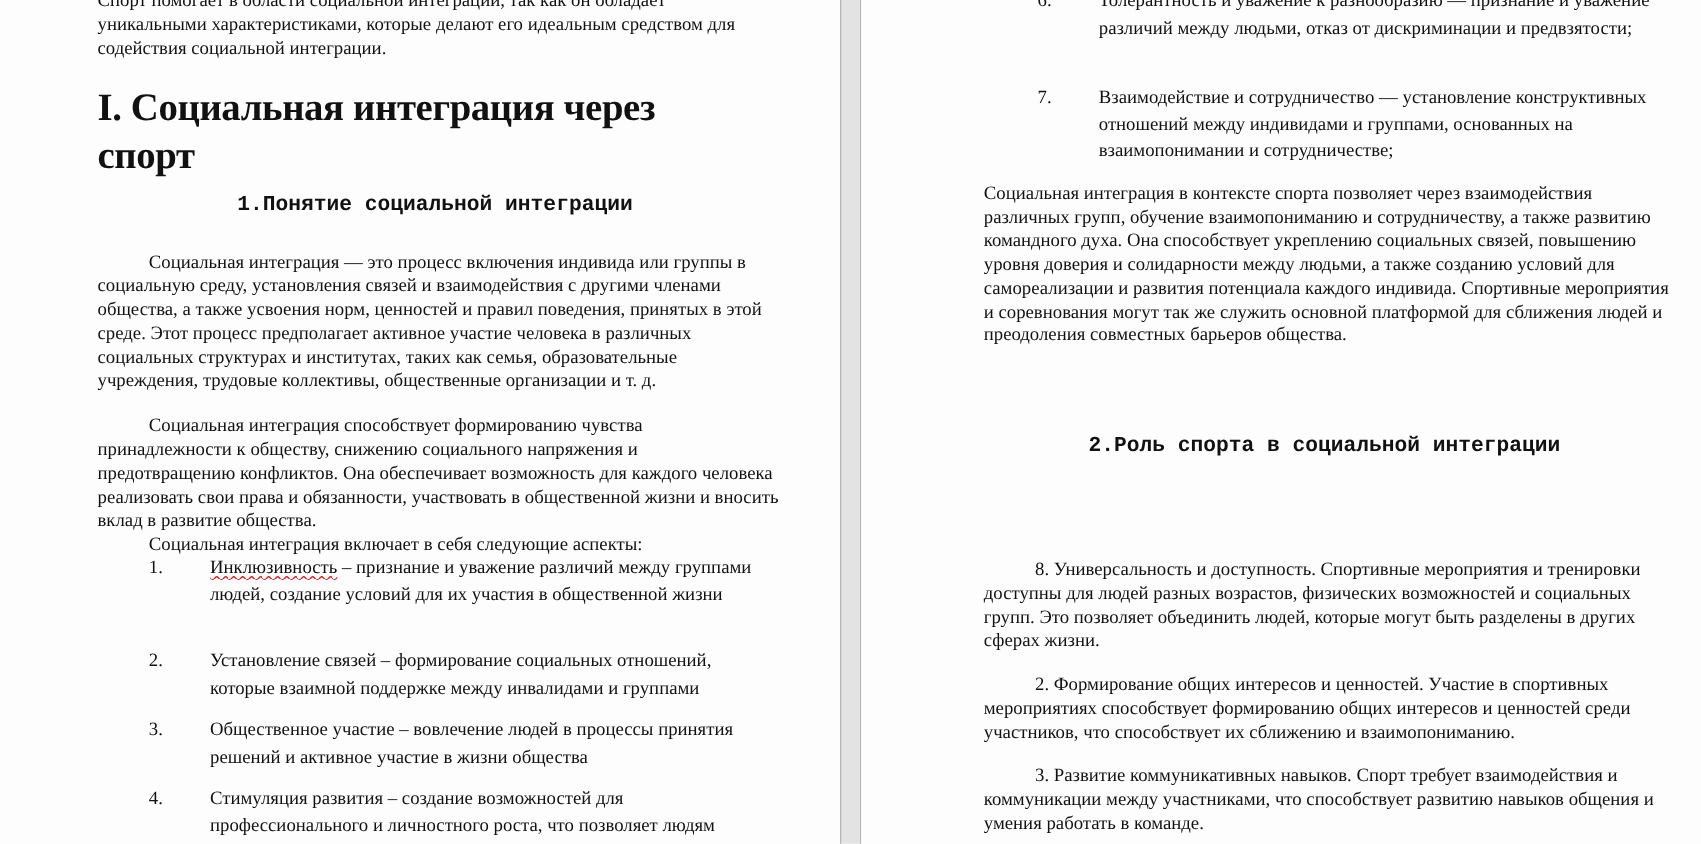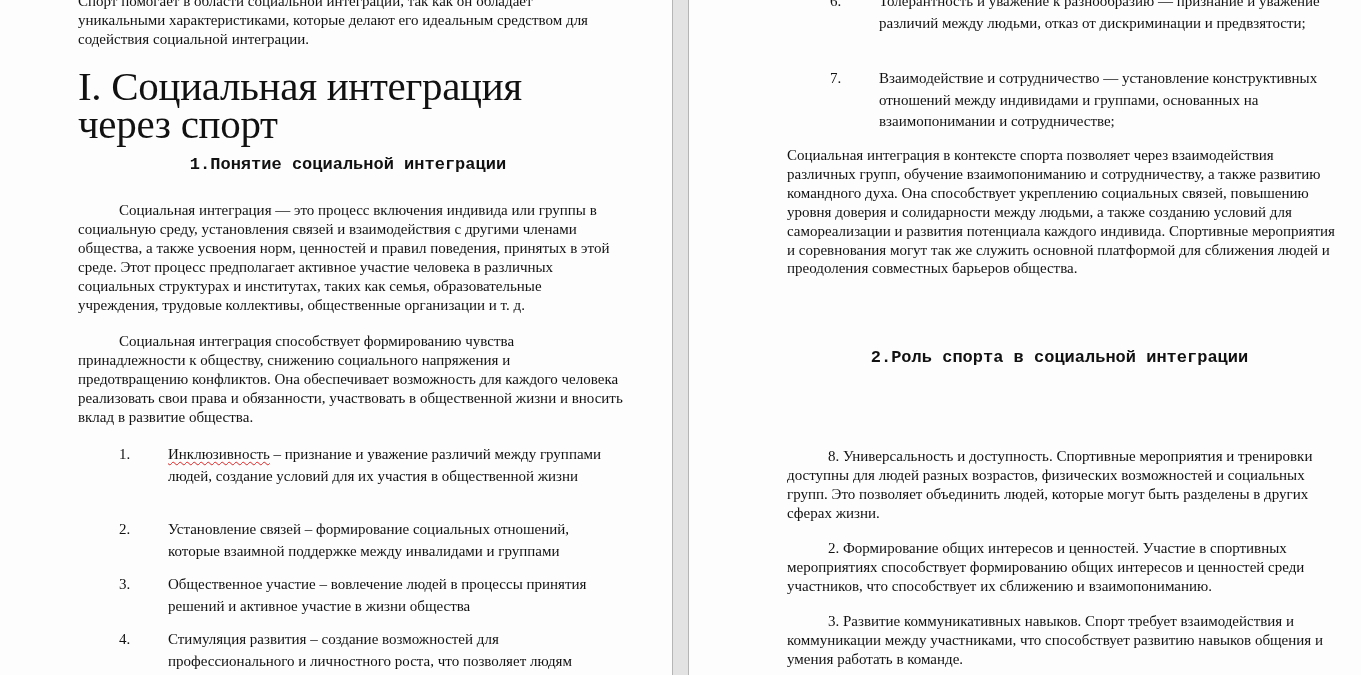--- a/index.html
+++ b/index.html
@@ -16,21 +16,21 @@
   .page-left { left: 0; width: 672px; }
   .page-right { left: 689px; width: 672px; }
   .gap {
     position: absolute; left: 672px; top: 0; width: 17px; height: 675px;
     background: #e3e3e3;
     border-left: 1px solid #b5b5b5; border-right: 1px solid #b5b5b5;
     box-sizing: border-box;
   }
   .abs { position: absolute; margin: 0; }
   .p { font-size: 15px; line-height: 18.9px; }
-  .h1 { font-size: 41px; font-weight: normal; line-height: 38px; letter-spacing: -0.3px; }
+  .h1 { font-size: 31px; font-weight: bold; line-height: 38px; letter-spacing: -0.3px; }
   .h2 { font-size: 17px; font-weight: bold; text-align: center; font-family: Liberation Mono, monospace; }
   .ind { text-indent: 41px; }
   .li { position: absolute; font-size: 15px; line-height: 21.5px; }
   .li-num { position: absolute; left: 0; top: 0; }
   .li-text { position: absolute; left: 49px; top: 0; width: 450px; }
   .squiggle {
     text-decoration: underline wavy #d22;
     text-decoration-thickness: 1px;
     text-underline-offset: 2px;
   }
@@ -40,20 +40,21 @@
 
 <div class="page page-left">
   <p class="abs p" style="left:78px; top:-8px; width:540px;">Спорт помогает в области социальной интеграции, так как он обладает уникальными характеристиками, которые делают его идеальным средством для содействия социальной интеграции.</p>
 
   <h1 class="abs h1" style="left:78px; top:67px; width:500px;">I. Социальная интеграция через спорт</h1>
 
   <h2 class="abs h2" style="left:78px; top:155px; width:540px; margin:0;">1.Понятие социальной интеграции</h2>
 
   <p class="abs p ind" style="left:78px; top:201px; width:545px;">Социальная интеграция — это процесс включения индивида или группы в социальную среду, установления связей и взаимодействия с другими членами общества, а также усвоения норм, ценностей и правил поведения, принятых в этой среде. Этот процесс предполагает активное участие человека в различных социальных структурах и институтах, таких как семья, образовательные учреждения, трудовые коллективы, общественные организации и т. д.</p>
   <p class="abs p ind" style="left:78px; top:332px; width:545px;">Социальная интеграция способствует формированию чувства принадлежности к обществу, снижению социального напряжения и предотвращению конфликтов. Она обеспечивает возможность для каждого человека реализовать свои права и обязанности, участвовать в общественной жизни и вносить вклад в развитие общества.</p>
+  <p class="abs p ind" style="left:78px; top:427px; width:545px;">Социальная интеграция включает в себя следующие аспекты:</p>
 
   <div class="li" style="left:119px; top:444px;">
     <span class="li-num">1.</span>
     <span class="li-text"><span class="squiggle">Инклюзивность</span><span> – признание и уважение различий между группами людей, создание условий для их участия в общественной жизни</span></span>
   </div>
   <div class="li" style="left:119px; top:519px;">
     <span class="li-num">2.</span>
     <span class="li-text">Установление связей – формирование социальных отношений, которые взаимной поддержке между инвалидами и группами</span>
   </div>
   <div class="li" style="left:119px; top:574px;">

